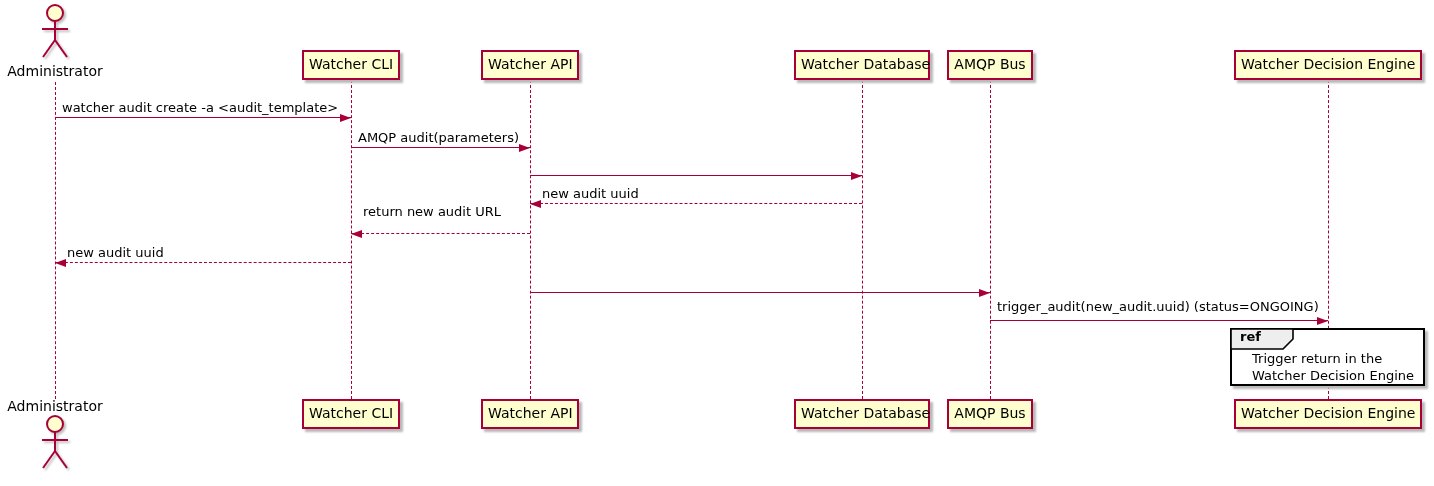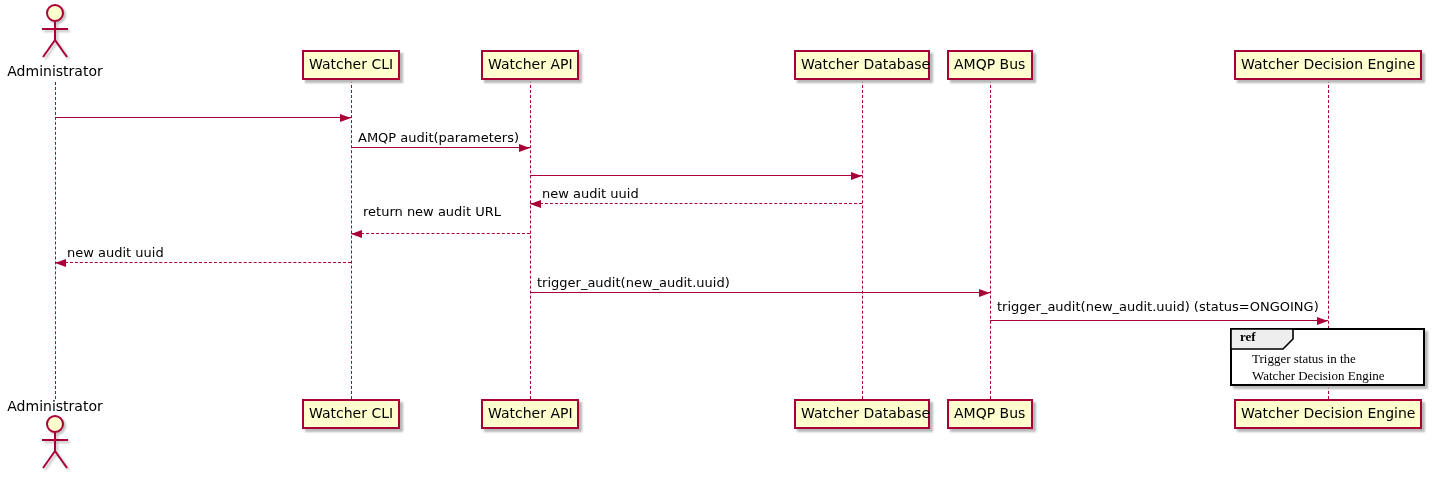--- a/index.html
+++ b/index.html
@@ -4,34 +4,34 @@
 <style>
   html,body{margin:0;padding:0;background:#ffffff;}
   .canvas{
     position:relative;width:1434px;height:486px;background:#ffffff;overflow:hidden;
     font-family:"DejaVu Sans","Liberation Sans",sans-serif;color:#000;
   }
   .lifeline{position:absolute;width:0;border-left:1px dashed #A80036;}
   .pbox{
     position:absolute;box-sizing:border-box;height:30px;
     background:#FEFECE;border:2px solid #A80036;box-shadow:3px 3px 2px #b9b9b9;
-    text-align:left;font-size:14px;line-height:25px;white-space:nowrap;padding:0 5px;
+    text-align:center;font-size:14px;line-height:25px;white-space:nowrap;padding:0 5px;
   }
   .actor-label{position:absolute;width:110px;text-align:center;font-size:14px;white-space:nowrap;}
   .actor-fig{position:absolute;filter:drop-shadow(2px 2px 1px #bdbdbd);}
   .msg-label{position:absolute;font-size:13px;white-space:nowrap;}
   .msg-line{position:absolute;height:0;}
   .msg-line.solid{border-top:1.5px solid #A80036;}
   .msg-line.dashed{border-top:1.5px dashed #A80036;}
   .head{position:absolute;width:0;height:0;border-top:4px solid transparent;border-bottom:4px solid transparent;}
   .head.right{border-left:11px solid #A80036;}
   .head.left{border-right:11px solid #A80036;}
   .refbox{
     position:absolute;left:1230px;top:328px;width:195px;height:58px;box-sizing:border-box;
-    background:#ffffff;border:2px solid #000000;box-shadow:3px 3px 2px #b9b9b9;font-family:Liberation Serif, serif;
+    background:#ffffff;border:2px solid #000000;box-shadow:3px 3px 2px #b9b9b9;
   }
   .ref-tab{position:absolute;left:-2px;top:-2px;}
   .ref-tab-label{position:absolute;left:10px;top:1px;font-size:13px;font-weight:bold;}
   .ref-line{position:absolute;left:20px;font-size:13px;white-space:nowrap;}
 </style>
 </head>
 <body>
 
 <div class="canvas">
 
@@ -52,20 +52,21 @@
     </svg>
   </div>
   <div class="actor-label" style="left:0px;top:63px">Administrator</div>
 
   <div class="pbox" style="left:302px;top:50px;width:98px">Watcher CLI</div>
   <div class="pbox" style="left:481px;top:50px;width:98px">Watcher API</div>
   <div class="pbox" style="left:794px;top:50px;width:136px">Watcher Database</div>
   <div class="pbox" style="left:947px;top:50px;width:86px">AMQP Bus</div>
   <div class="pbox" style="left:1234px;top:50px;width:188px">Watcher Decision Engine</div>
 
+  <div class="msg-label" style="left:62px;top:100px">watcher audit create -a &lt;audit_template&gt;</div>
   <div class="msg-line solid" style="left:55px;top:117px;width:296px"></div>
   <div class="head right" style="left:340px;top:114px"></div>
 
   <div class="msg-label" style="left:358px;top:130px">AMQP audit(parameters)</div>
   <div class="msg-line solid" style="left:351px;top:147px;width:179px"></div>
   <div class="head right" style="left:519px;top:144px"></div>
 
   <div class="msg-line solid" style="left:530px;top:175px;width:332px"></div>
   <div class="head right" style="left:851px;top:172px"></div>
 
@@ -74,36 +75,35 @@
   <div class="head left" style="left:530px;top:200px"></div>
 
   <div class="msg-label" style="left:363px;top:204px">return new audit URL</div>
   <div class="msg-line dashed" style="left:351px;top:233px;width:179px"></div>
   <div class="head left" style="left:351px;top:230px"></div>
 
   <div class="msg-label" style="left:67px;top:245px">new audit uuid</div>
   <div class="msg-line dashed" style="left:55px;top:262px;width:296px"></div>
   <div class="head left" style="left:55px;top:259px"></div>
 
-  <div class="msg-label" style="left:537px;top:275px">trigger_audit(new_audit.uuid)</div>
   <div class="msg-line solid" style="left:530px;top:292px;width:460px"></div>
   <div class="head right" style="left:979px;top:289px"></div>
 
   <div class="msg-label" style="left:997px;top:299px">trigger_audit(new_audit.uuid) (status=ONGOING)</div>
   <div class="msg-line solid" style="left:990px;top:320px;width:338px"></div>
   <div class="head right" style="left:1317px;top:317px"></div>
 
   <div class="refbox">
     <div class="ref-tab">
       <svg width="66" height="23" viewBox="0 0 66 23">
         <path d="M1,1 H63 V11 L53,21 H1 Z" fill="#EEEEEE" stroke="#000000" stroke-width="1.6"></path>
       </svg>
       <span class="ref-tab-label">ref</span>
     </div>
-    <div class="ref-line" style="top:21px">Trigger status in the</div>
+    <div class="ref-line" style="top:21px">Trigger return in the</div>
     <div class="ref-line" style="top:38px">Watcher Decision Engine</div>
   </div>
 
   <div class="pbox" style="left:302px;top:399px;width:98px">Watcher CLI</div>
   <div class="pbox" style="left:481px;top:399px;width:98px">Watcher API</div>
   <div class="pbox" style="left:794px;top:399px;width:136px">Watcher Database</div>
   <div class="pbox" style="left:947px;top:399px;width:86px">AMQP Bus</div>
   <div class="pbox" style="left:1234px;top:399px;width:188px">Watcher Decision Engine</div>
 
   <div class="actor-label" style="left:0px;top:398px">Administrator</div>

